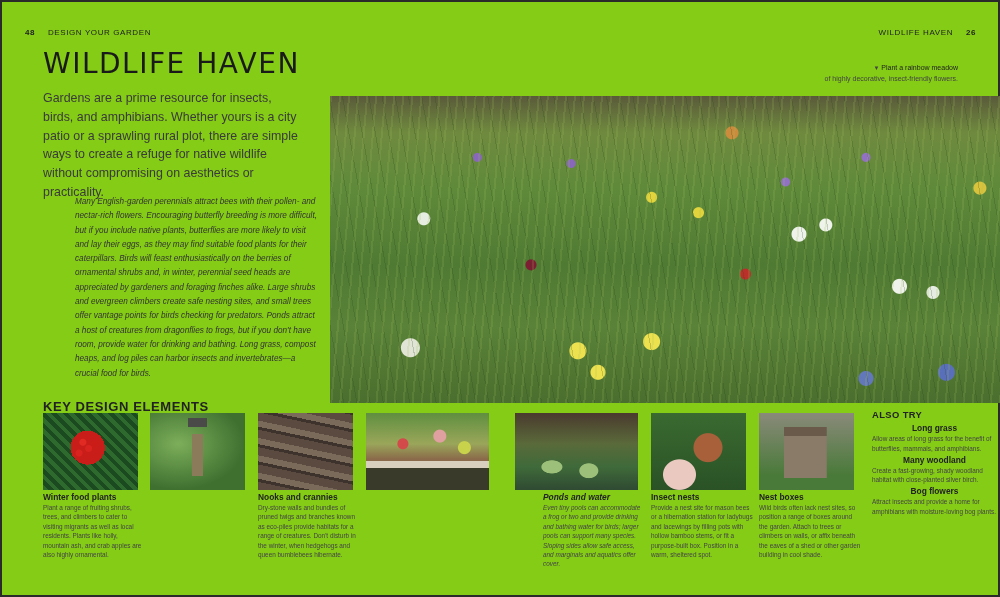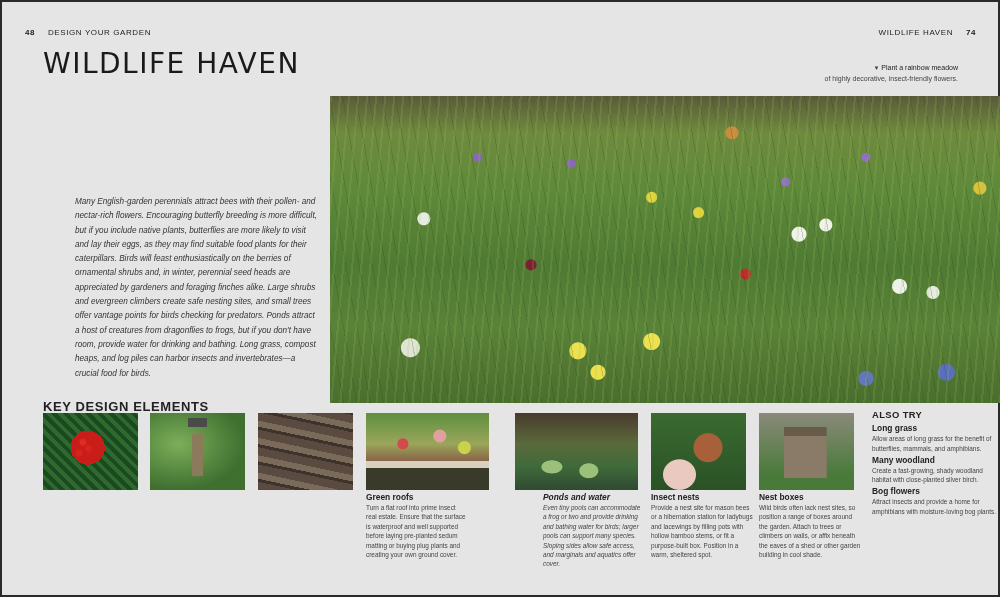--- a/index.html
+++ b/index.html
@@ -1,18 +1,18 @@
 <!DOCTYPE html>
 <html><head>
 <meta charset="utf-8">
 <style>
   * { box-sizing: border-box; margin: 0; padding: 0; }
   html, body { width: 1000px; height: 597px; overflow: hidden; background: #fff; }
   body { font-family: "Liberation Sans", "DejaVu Sans", sans-serif; color: #222; position: relative; }
-  .frame { position: absolute; left: 0; top: 0; width: 1000px; height: 597px; border: 2px solid #2a2a2a; border-bottom-width: 2px; background: #e5e5e5; }
+  .frame { position: absolute; left: 0; top: 0; width: 1000px; height: 597px; border: 2px solid #2a2a2a; border-bottom-width: 2px; background: #84cc16; }
   .folio { position: absolute; top: 26px; font-size: 8px; letter-spacing: 0.6px; color: #222; }
   .folio .num { font-weight: bold; margin-right: 10px; }
   .folio-left { left: 23px; }
   .folio-right { right: 22px; }
   .folio-right .num { margin-right: 0; margin-left: 10px; }
   .title { position: absolute; left: 41px; top: 45px; font-size: 28px; letter-spacing: 1.5px; font-weight: normal; color: #1a1a1a; font-family: "DejaVu Sans", sans-serif; }
   .intro { position: absolute; left: 41px; top: 87px; width: 260px; font-size: 12.4px; line-height: 18.8px; color: #3a3a3a; }
   .body-text { position: absolute; left: 73px; top: 193px; width: 246px; font-size: 8.2px; line-height: 14.3px; color: #333; font-style: italic; }
   .hero { position: absolute; left: 328px; top: 94px; width: 670px; height: 307px; overflow: hidden;
     background:
@@ -44,21 +44,21 @@
                 repeating-linear-gradient(80deg, rgba(40,70,25,0.22) 0 1px, transparent 1px 13px); }
   .hero-caption { position: absolute; right: 40px; top: 61px; width: 140px; text-align: right; font-size: 7px; line-height: 9.5px; color: #444; }
   .hero-caption .lead { color: #222; }
   .hero-caption .arrow { font-size: 6px; }
   .kde-heading { position: absolute; left: 41px; top: 397px; font-size: 13px; font-weight: bold; letter-spacing: 0.6px; color: #222; }
   .thumb { position: absolute; top: 411px; height: 77px; overflow: hidden; }
   .cap { position: absolute; top: 490px; font-size: 6.4px; line-height: 9.4px; color: #444; }
   .cap .cap-title { display: block; font-size: 8.4px; font-weight: bold; color: #222; line-height: 11px; margin-bottom: 0; }
   .also-try { position: absolute; left: 870px; top: 408px; width: 125px; font-size: 6.4px; line-height: 9.3px; color: #444; }
   .also-try .at-heading { display: block; font-size: 9.4px; font-weight: bold; letter-spacing: 0.4px; color: #222; margin-bottom: 4px; }
-  .also-try .at-title { display: block; font-size: 8.4px; font-weight: bold; color: #222; line-height: 11px; margin-top: 2px; }
+  .also-try .at-title { display: block; font-size: 8.4px; font-weight: bold; color: #222; line-height: 11px; margin-top: 2px; text-align: center; }
 
   
   .t-berries { background:
       radial-gradient(circle at 48% 46%, #d8231e 0 3px, transparent 4px),
       radial-gradient(circle at 42% 38%, #e02a22 0 3px, transparent 4px),
       radial-gradient(circle at 54% 40%, #cc1c18 0 3px, transparent 4px),
       radial-gradient(circle at 38% 52%, #d8231e 0 3px, transparent 4px),
       radial-gradient(ellipse 18% 22% at 47% 45%, #c81d18 0 100%, transparent 100%),
       repeating-linear-gradient(45deg, #2e6a2e 0 4px, #1c4a20 4px 8px); }
   .t-feeder { background:
@@ -93,25 +93,26 @@
 <body>
 
 <div class="frame">
 
   <div class="folio folio-left">
     <span class="num">48</span>
     <span>DESIGN YOUR GARDEN</span>
   </div>
   <div class="folio folio-right">
     <span>WILDLIFE HAVEN</span>
-    <span class="num">74</span>
+    <span class="num">26</span>
   </div>
 
   <h1 class="title">WILDLIFE HAVEN</h1>
 
+  <p class="intro">Gardens are a prime resource for insects, birds, and amphibians. Whether yours is a city patio or a sprawling rural plot, there are simple ways to create a refuge for native wildlife without compromising on aesthetics or practicality.</p>
 
   <p class="body-text">Many English-garden perennials attract bees with their pollen- and nectar-rich flowers. Encouraging butterfly breeding is more difficult, but if you include native plants, butterflies are more likely to visit and lay their eggs, as they may find suitable food plants for their caterpillars. Birds will feast enthusiastically on the berries of ornamental shrubs and, in winter, perennial seed heads are appreciated by gardeners and foraging finches alike. Large shrubs and evergreen climbers create safe nesting sites, and small trees offer vantage points for birds checking for predators. Ponds attract a host of creatures from dragonflies to frogs, but if you don't have room, provide water for drinking and bathing. Long grass, compost heaps, and log piles can harbor insects and invertebrates—a crucial food for birds.</p>
 
   <div class="hero-caption">
     <span class="arrow">▼</span>
     <span class="lead">Plant a rainbow meadow</span><br>
     <span>of highly decorative, insect-friendly flowers.</span>
   </div>
 
   <div class="hero" title="Rainbow wildflower meadow"></div>
@@ -119,23 +120,27 @@
   <h2 class="kde-heading">KEY DESIGN ELEMENTS</h2>
 
   <div class="thumb t-berries" style="left:41px;width:95px;"></div>
   <div class="thumb t-feeder" style="left:148px;width:95px;"></div>
   <div class="thumb t-nooks" style="left:256px;width:95px;"></div>
   <div class="thumb t-roof" style="left:364px;width:123px;"></div>
   <div class="thumb t-pond" style="left:513px;width:123px;"></div>
   <div class="thumb t-insect" style="left:649px;width:95px;"></div>
   <div class="thumb t-nest" style="left:757px;width:95px;"></div>
 
-  <div class="cap" style="left:364px;width:100px;">
-    <span class="cap-title">Green roofs</span>
-    <span>Turn a flat roof into prime insect real estate. Ensure that the surface is waterproof and well supported before laying pre-planted sedum matting or buying plug plants and creating your own ground cover.</span>
+  <div class="cap" style="left:41px;width:100px;">
+    <span class="cap-title">Winter food plants</span>
+    <span>Plant a range of fruiting shrubs, trees, and climbers to cater to visiting migrants as well as local residents. Plants like holly, mountain ash, and crab apples are also highly ornamental.</span>
+  </div>
+  <div class="cap" style="left:256px;width:100px;">
+    <span class="cap-title">Nooks and crannies</span>
+    <span>Dry-stone walls and bundles of pruned twigs and branches known as eco-piles provide habitats for a range of creatures. Don't disturb in the winter, when hedgehogs and queen bumblebees hibernate.</span>
   </div>
   <div class="cap" style="left:541px;width:100px;font-style:italic;">
     <span class="cap-title">Ponds and water</span>
     <span>Even tiny pools can accommodate a frog or two and provide drinking and bathing water for birds; larger pools can support many species. Sloping sides allow safe access, and marginals and aquatics offer cover.</span>
   </div>
   <div class="cap" style="left:757px;width:102px;">
     <span class="cap-title">Nest boxes</span>
     <span>Wild birds often lack nest sites, so position a range of boxes around the garden. Attach to trees or climbers on walls, or affix beneath the eaves of a shed or other garden building in cool shade.</span>
   </div>
   <div class="cap" style="left:649px;width:102px;">

